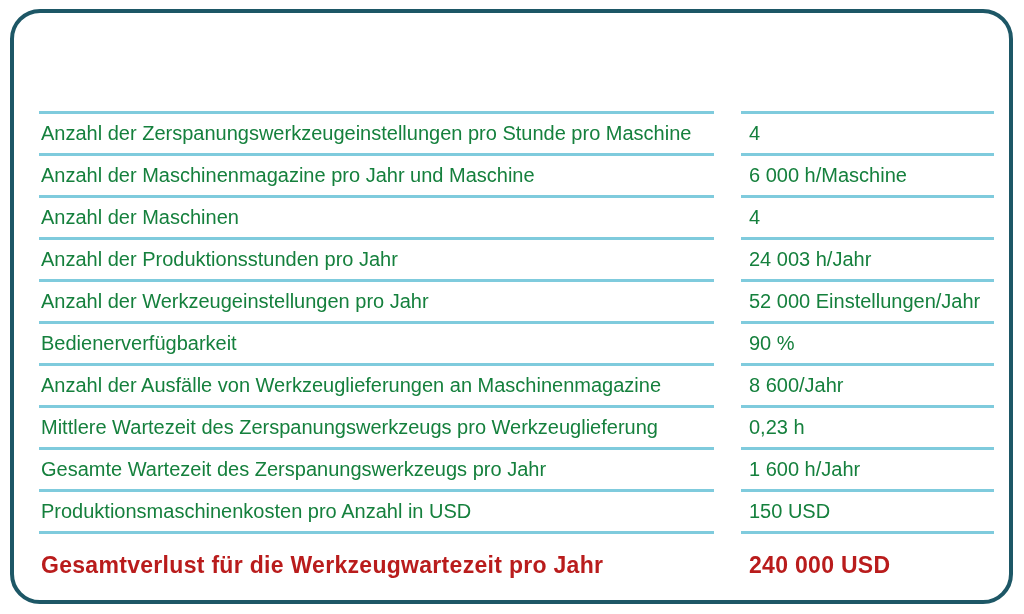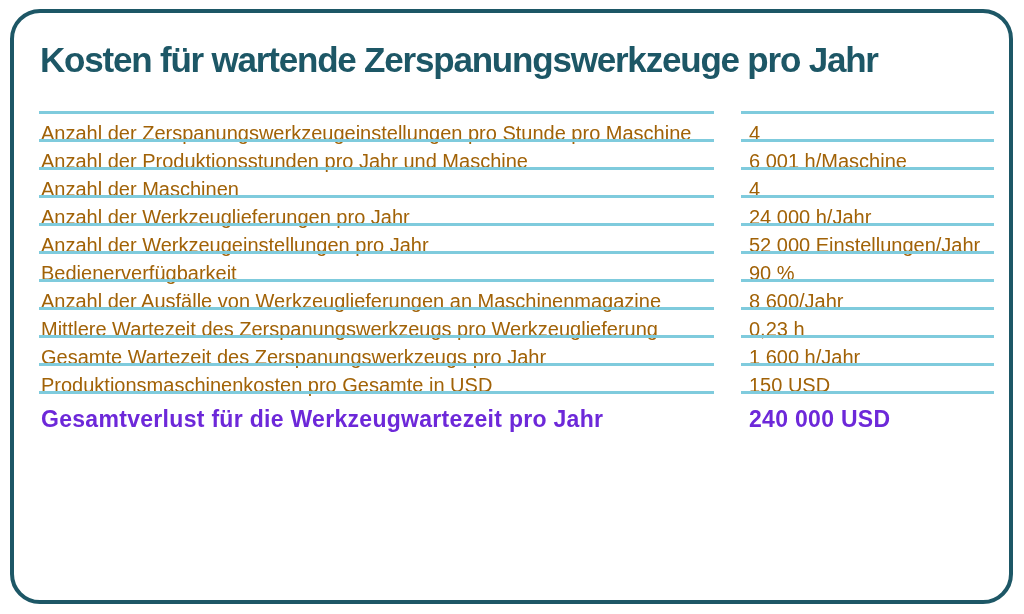--- a/index.html
+++ b/index.html
@@ -39,49 +39,48 @@
     top: 98px;
     width: 955px;
     display: grid;
     grid-template-columns: 675px 253px;
     column-gap: 27px;
   }
   .row { display: contents; }
   .cell {
     box-sizing: border-box;
     border-top: 3px solid #7fcbdd;
-    height: 28px;
+    height: 42px;
     padding-top: 7px;
     font-size: 20px;
-    color: #a16207;
+    color: #15803d;
     white-space: nowrap;
     line-height: 1.25;
   }
   .cell.label { padding-left: 2px; }
   .cell.value { padding-left: 8px; }
   .row.emphasis .cell {
     height: 62px;
-    padding-top: 11px;
+    padding-top: 17px;
     font-size: 23px;
     font-weight: 700;
     letter-spacing: 0.3px;
-    color: #6d28d9;
+    color: #b91c1c;
   }
 </style>
 </head>
 <body>
 
 <div class="card">
-  <h1 class="title">Kosten für wartende Zerspanungswerkzeuge pro Jahr</h1>
   <div class="table" id="cost-table">
       <div class="row"><div class="cell label">Anzahl der Zerspanungswerkzeugeinstellungen pro Stunde pro Maschine</div><div class="cell value">4</div></div>
-      <div class="row"><div class="cell label">Anzahl der Produktionsstunden pro Jahr und Maschine</div><div class="cell value">6 001 h/Maschine</div></div>
+      <div class="row"><div class="cell label">Anzahl der Maschinenmagazine pro Jahr und Maschine</div><div class="cell value">6 000 h/Maschine</div></div>
       <div class="row"><div class="cell label">Anzahl der Maschinen</div><div class="cell value">4</div></div>
-      <div class="row"><div class="cell label">Anzahl der Werkzeuglieferungen pro Jahr</div><div class="cell value">24 000 h/Jahr</div></div>
+      <div class="row"><div class="cell label">Anzahl der Produktionsstunden pro Jahr</div><div class="cell value">24 003 h/Jahr</div></div>
       <div class="row"><div class="cell label">Anzahl der Werkzeugeinstellungen pro Jahr</div><div class="cell value">52 000 Einstellungen/Jahr</div></div>
       <div class="row"><div class="cell label">Bedienerverfügbarkeit</div><div class="cell value">90 %</div></div>
       <div class="row"><div class="cell label">Anzahl der Ausfälle von Werkzeuglieferungen an Maschinenmagazine</div><div class="cell value">8 600/Jahr</div></div>
       <div class="row"><div class="cell label">Mittlere Wartezeit des Zerspanungswerkzeugs pro Werkzeuglieferung</div><div class="cell value">0,23 h</div></div>
       <div class="row"><div class="cell label">Gesamte Wartezeit des Zerspanungswerkzeugs pro Jahr</div><div class="cell value">1 600 h/Jahr</div></div>
-      <div class="row"><div class="cell label">Produktionsmaschinenkosten pro Gesamte in USD</div><div class="cell value">150 USD</div></div>
+      <div class="row"><div class="cell label">Produktionsmaschinenkosten pro Anzahl in USD</div><div class="cell value">150 USD</div></div>
       <div class="row emphasis"><div class="cell label">Gesamtverlust für die Werkzeugwartezeit pro Jahr</div><div class="cell value">240 000 USD</div></div>
     </div>
 </div>
 
 </body></html>

